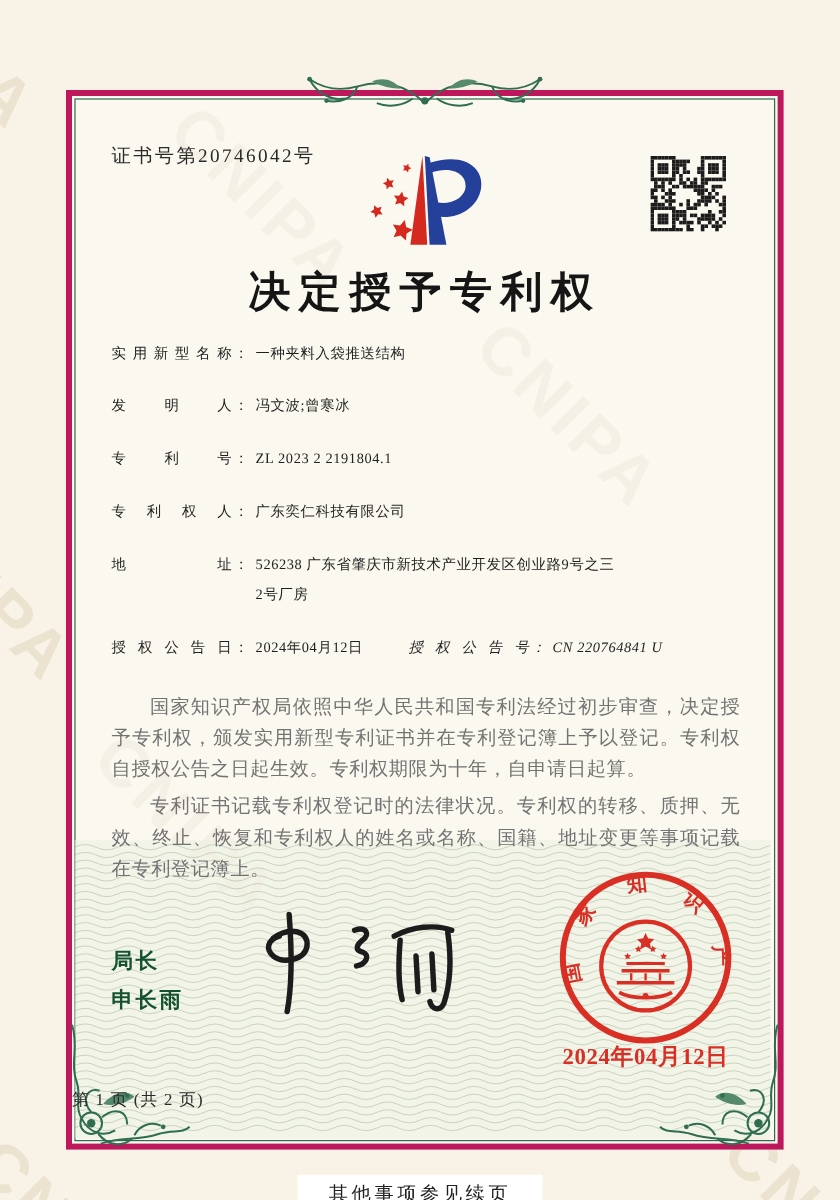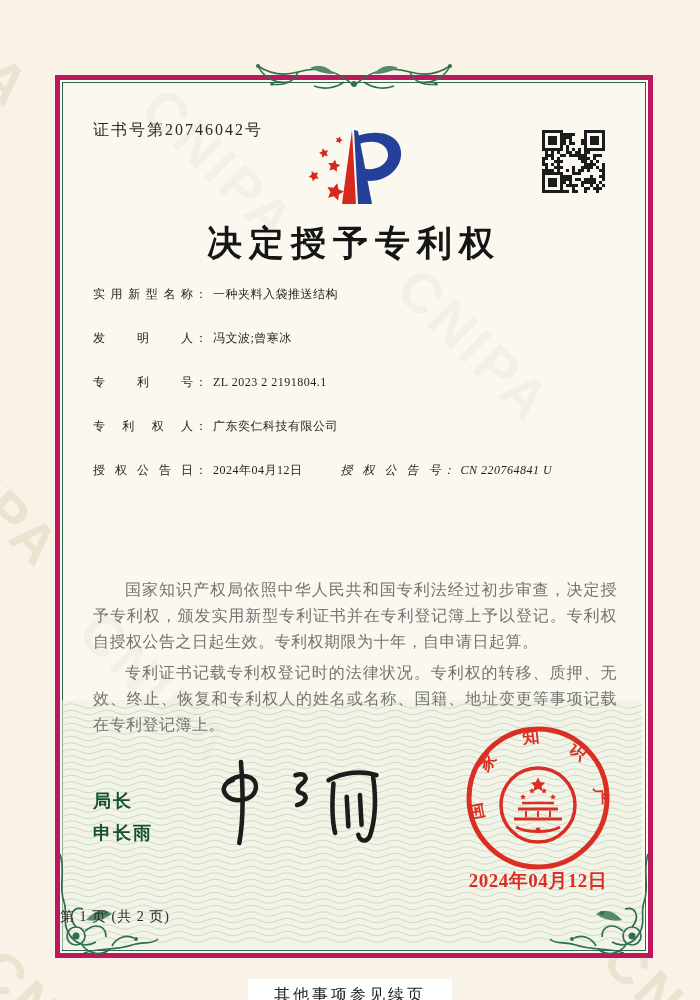--- a/index.html
+++ b/index.html
@@ -439,20 +439,23 @@
       <div class="frow">
         <span class="flabel">发明人</span><span class="fcolon">：</span><span class="fvalue">冯文波;曾寒冰</span>
       </div>
       <div class="frow">
         <span class="flabel">专利号</span><span class="fcolon">：</span><span class="fvalue">ZL 2023 2 2191804.1</span>
       </div>
       <div class="frow">
         <span class="flabel">专利权人</span><span class="fcolon">：</span><span class="fvalue">广东奕仁科技有限公司</span>
       </div>
       <div class="frow">
+        <span class="flabel">地址</span><span class="fcolon">：</span><span class="addr-val"><span>526238 广东省肇庆市新技术产业开发区创业路9号之三</span><br><span>2号厂房</span></span>
+      </div>
+      <div class="frow">
         <span class="flabel">授权公告日</span><span class="fcolon">：</span><span class="fvalue">2024年04月12日</span><span class="grant-right"><span class="flabel">授权公告号</span><span class="fcolon">：</span><span class="fvalue">CN 220764841 U</span></span>
       </div>
     </div>
 
     <div class="paras">
       <p>国家知识产权局依照中华人民共和国专利法经过初步审查，决定授予专利权，颁发实用新型专利证书并在专利登记簿上予以登记。专利权自授权公告之日起生效。专利权期限为十年，自申请日起算。</p>
       <p>专利证书记载专利权登记时的法律状况。专利权的转移、质押、无效、终止、恢复和专利权人的姓名或名称、国籍、地址变更等事项记载在专利登记簿上。</p>
     </div>
 
     <div class="officer">

